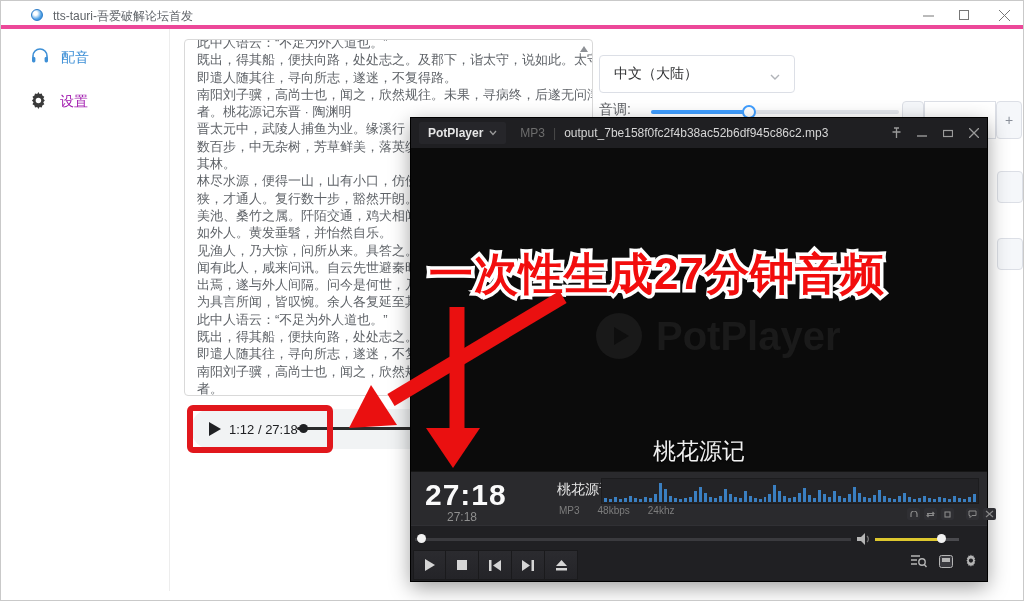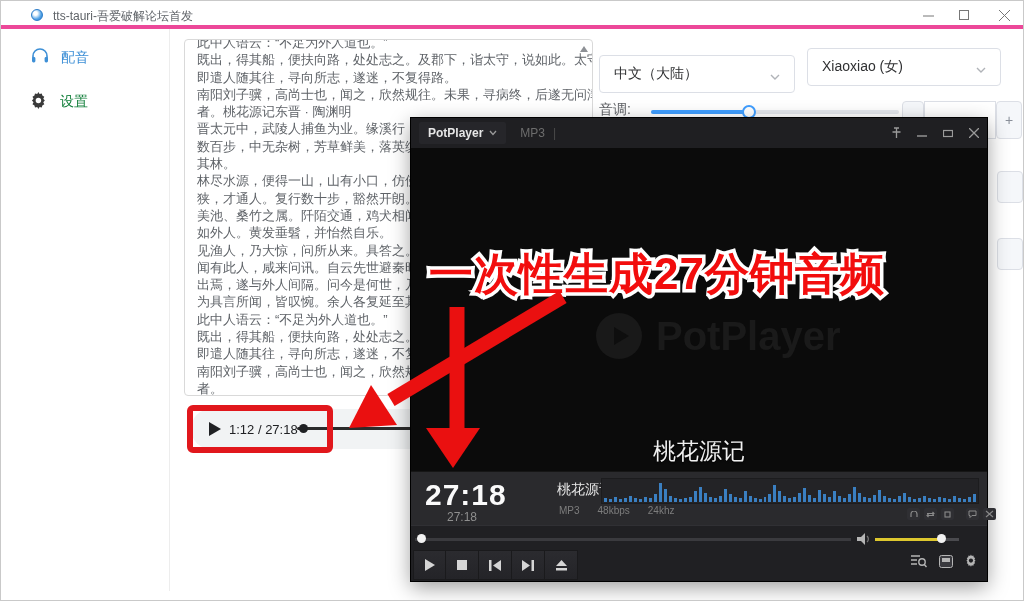--- a/index.html
+++ b/index.html
@@ -14,21 +14,21 @@
   .app-logo { position:absolute; left:30px; top:8px; width:12px; height:12px; border-radius:50%;
               background:radial-gradient(circle at 35% 35%, #fff 20%, #58a6e8 60%, #1a73c8 100%);
               border:1px solid #2b7cc9; }
   .app-title { position:absolute; left:52px; top:7px; font-size:12px; color:#5f6368; }
   .win-btn { position:absolute; top:0; width:34px; height:28px; color:#777; display:flex;
              align-items:center; justify-content:center; }
   .sidebar-divider { position:absolute; left:168px; top:28px; width:1px; height:562px; background:#ededed; }
   .side-item { position:absolute; left:30px; display:flex; align-items:center; gap:12px;
                font-size:14px; cursor:pointer; }
   .side-item.active { color:#3d8fd6; }
-  .side-item.normal { color:#15803d; }
+  .side-item.normal { color:#a21caf; }
 
   .editor { position:absolute; left:183px; top:38px; width:409px; height:357px;
             border:1px solid #d9d9d9; border-radius:4px; background:#fff; overflow:hidden; }
   .editor-inner { position:absolute; left:12px; top:-6px; right:14px;
                   font-size:13px; line-height:17.3px; color:#5f6368; white-space:pre; }
   .ed-scroll-arrow { position:absolute; right:4px; top:6px; width:0; height:0;
                      border-left:4px solid transparent; border-right:4px solid transparent;
                      border-bottom:6px solid #8d9095; }
 
   .select-box { position:absolute; top:47px; height:38px; background:#fff;
@@ -184,28 +184,20 @@
   </div>
 
   <div class="select-box" style="left:598px; width:196px;margin-top:7px;">
     <span>中文（大陆）</span>
     <span class="chev">
       <svg width="10" height="10" viewBox="0 0 10 10">
           <path d="M1 3 L5 7 L9 3" fill="none" stroke="#b0b3b8" stroke-width="1.4"></path>
         </svg>
     </span>
   </div>
-  <div class="select-box" style="left:806px; width:194px;">
-    <span>Xiaoxiao (女)</span>
-    <span class="chev">
-      <svg width="10" height="10" viewBox="0 0 10 10">
-          <path d="M1 3 L5 7 L9 3" fill="none" stroke="#b0b3b8" stroke-width="1.4"></path>
-        </svg>
-    </span>
-  </div>
 
   <div class="pitch-label">音调:</div>
   <div class="slider-track">
     <div class="slider-fill"></div>
   </div>
   <div class="slider-handle"></div>
   <div class="stepper-btn" style="left:901px; top:100px; width:22px; height:38px;">-</div>
   <div class="stepper-val" style="left:923px; top:100px; width:72px; height:38px;"></div>
   <div class="stepper-btn" style="left:995px; top:100px; width:26px; height:38px;">+</div>
   <div class="stepper-btn" style="left:996px; top:170px; width:26px; height:32px;"></div>
@@ -222,20 +214,21 @@
   <div class="pp">
     <div class="pp-titlebar">
       <div class="pp-appname">
         <span>PotPlayer</span>
         <svg width="8" height="6" viewBox="0 0 8 6">
             <path d="M1 1 L4 4.5 L7 1" fill="none" stroke="#9a9a9a" stroke-width="1.3"></path>
           </svg>
       </div>
       <span class="pp-format">MP3</span>
       <span class="pp-sep">|</span>
+      <span class="pp-filename">output_7be158f0fc2f4b38ac52b6df945c86c2.mp3</span>
       <div style="margin-left:auto; display:flex;">
         <div class="pp-ticon">
           <svg width="11" height="12" viewBox="0 0 11 12">
               <path d="M3 1 h5 M5.5 1 v4 M1.5 5 h8 M5.5 5 v6" stroke="#9a9a9a" stroke-width="1.3" fill="none"></path>
             </svg>
         </div>
         <div class="pp-ticon">
           <svg width="10" height="10" viewBox="0 0 10 10">
               <line x1="0" y1="8" x2="10" y2="8" stroke="#9a9a9a" stroke-width="1.4"></line>
             </svg>

